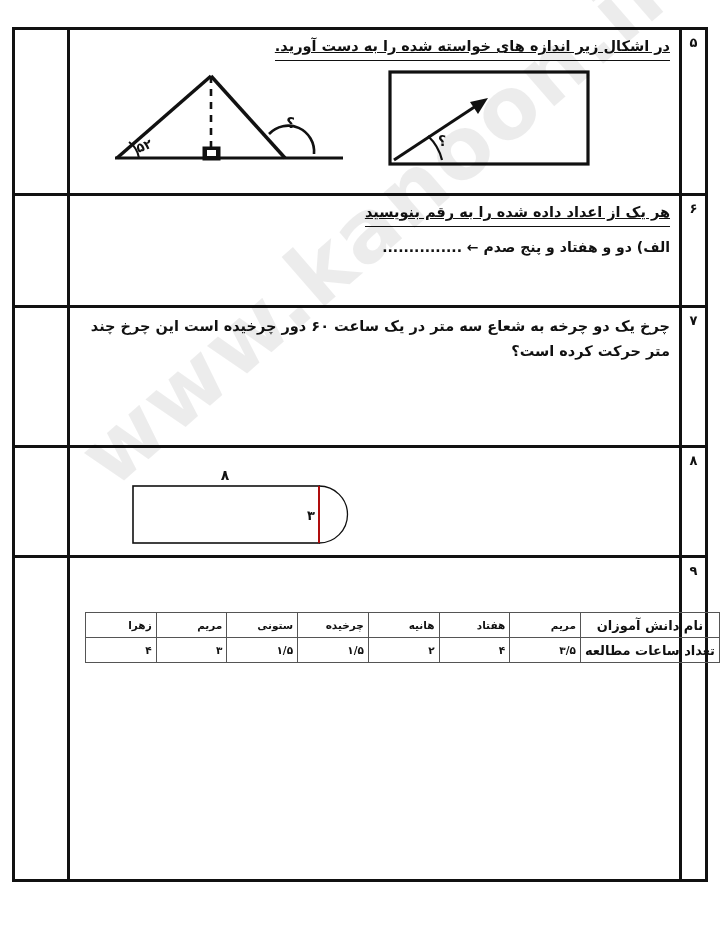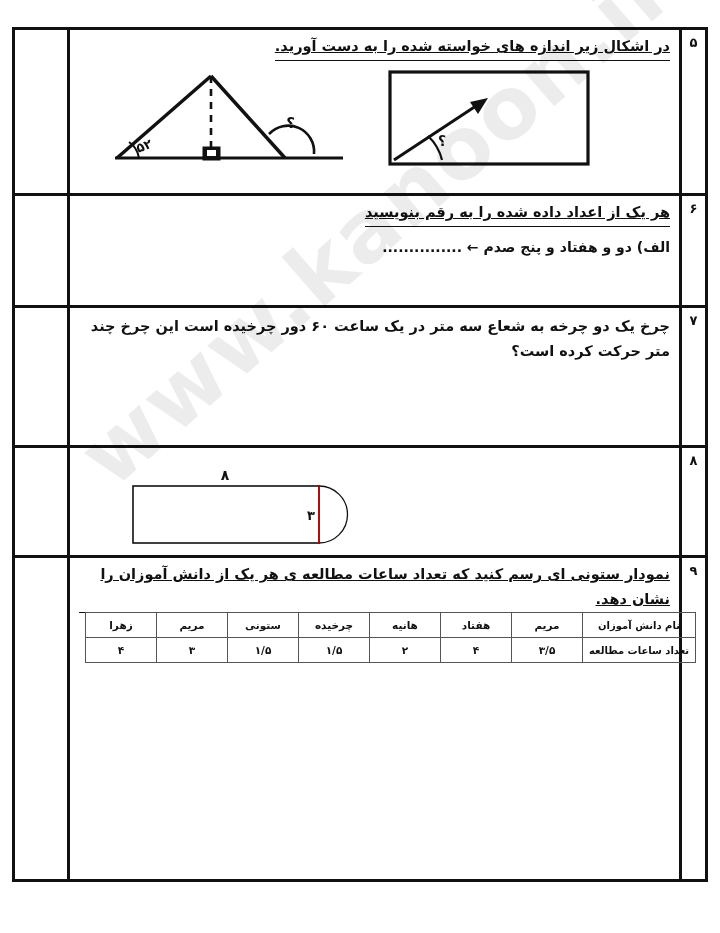--- a/index.html
+++ b/index.html
@@ -161,24 +161,24 @@
     font-weight: 700;
     color: #111111;
     text-align: center;
     vertical-align: middle;
     height: 24px;
     padding: 0 4px;
     white-space: nowrap;
   }
   table.datatable td.labelcol {
     width: 104px;
-    font-size: 10px;
+    font-size: 13px;
     border-radius: 10px;
   }
-  table.datatable td.valcol { width: 62px; }
+  table.datatable td.valcol { width: 62px; text-align: right; }
 </style>
 </head>
 <body>
 
 <div id="page">
 
   <div id="watermark">
     <div class="wm-text">www.kanoon.ir</div>
   </div>
 
@@ -272,25 +272,20 @@
 
             <text x="182" y="50" text-anchor="middle" font-family="DejaVu Sans, sans-serif" font-size="13" font-weight="700" fill="#111">۳</text>
           </svg>
         </div>
       </div>
     </div>
 
     <div class="qrow last" style="top:528px; height:321px;">
       <div class="markcell"></div>
       <div class="numcell">۹</div>
-      <div class="bodycell">
-        <div class="qtext block">
-          <span class="qtext underline">نمودار ستونی ای رسم کنید که تعداد ساعات مطالعه ی هر یک از دانش آموزان را نشان دهد.</span>
-        </div>
-      </div>
     </div>
 
   </div>
 
   <div id="datatable-wrap">
     <table class="datatable">
       <tbody>
           <tr>
         <td class="labelcol">نام دانش آموزان</td>
         <td class="valcol">مریم</td>

